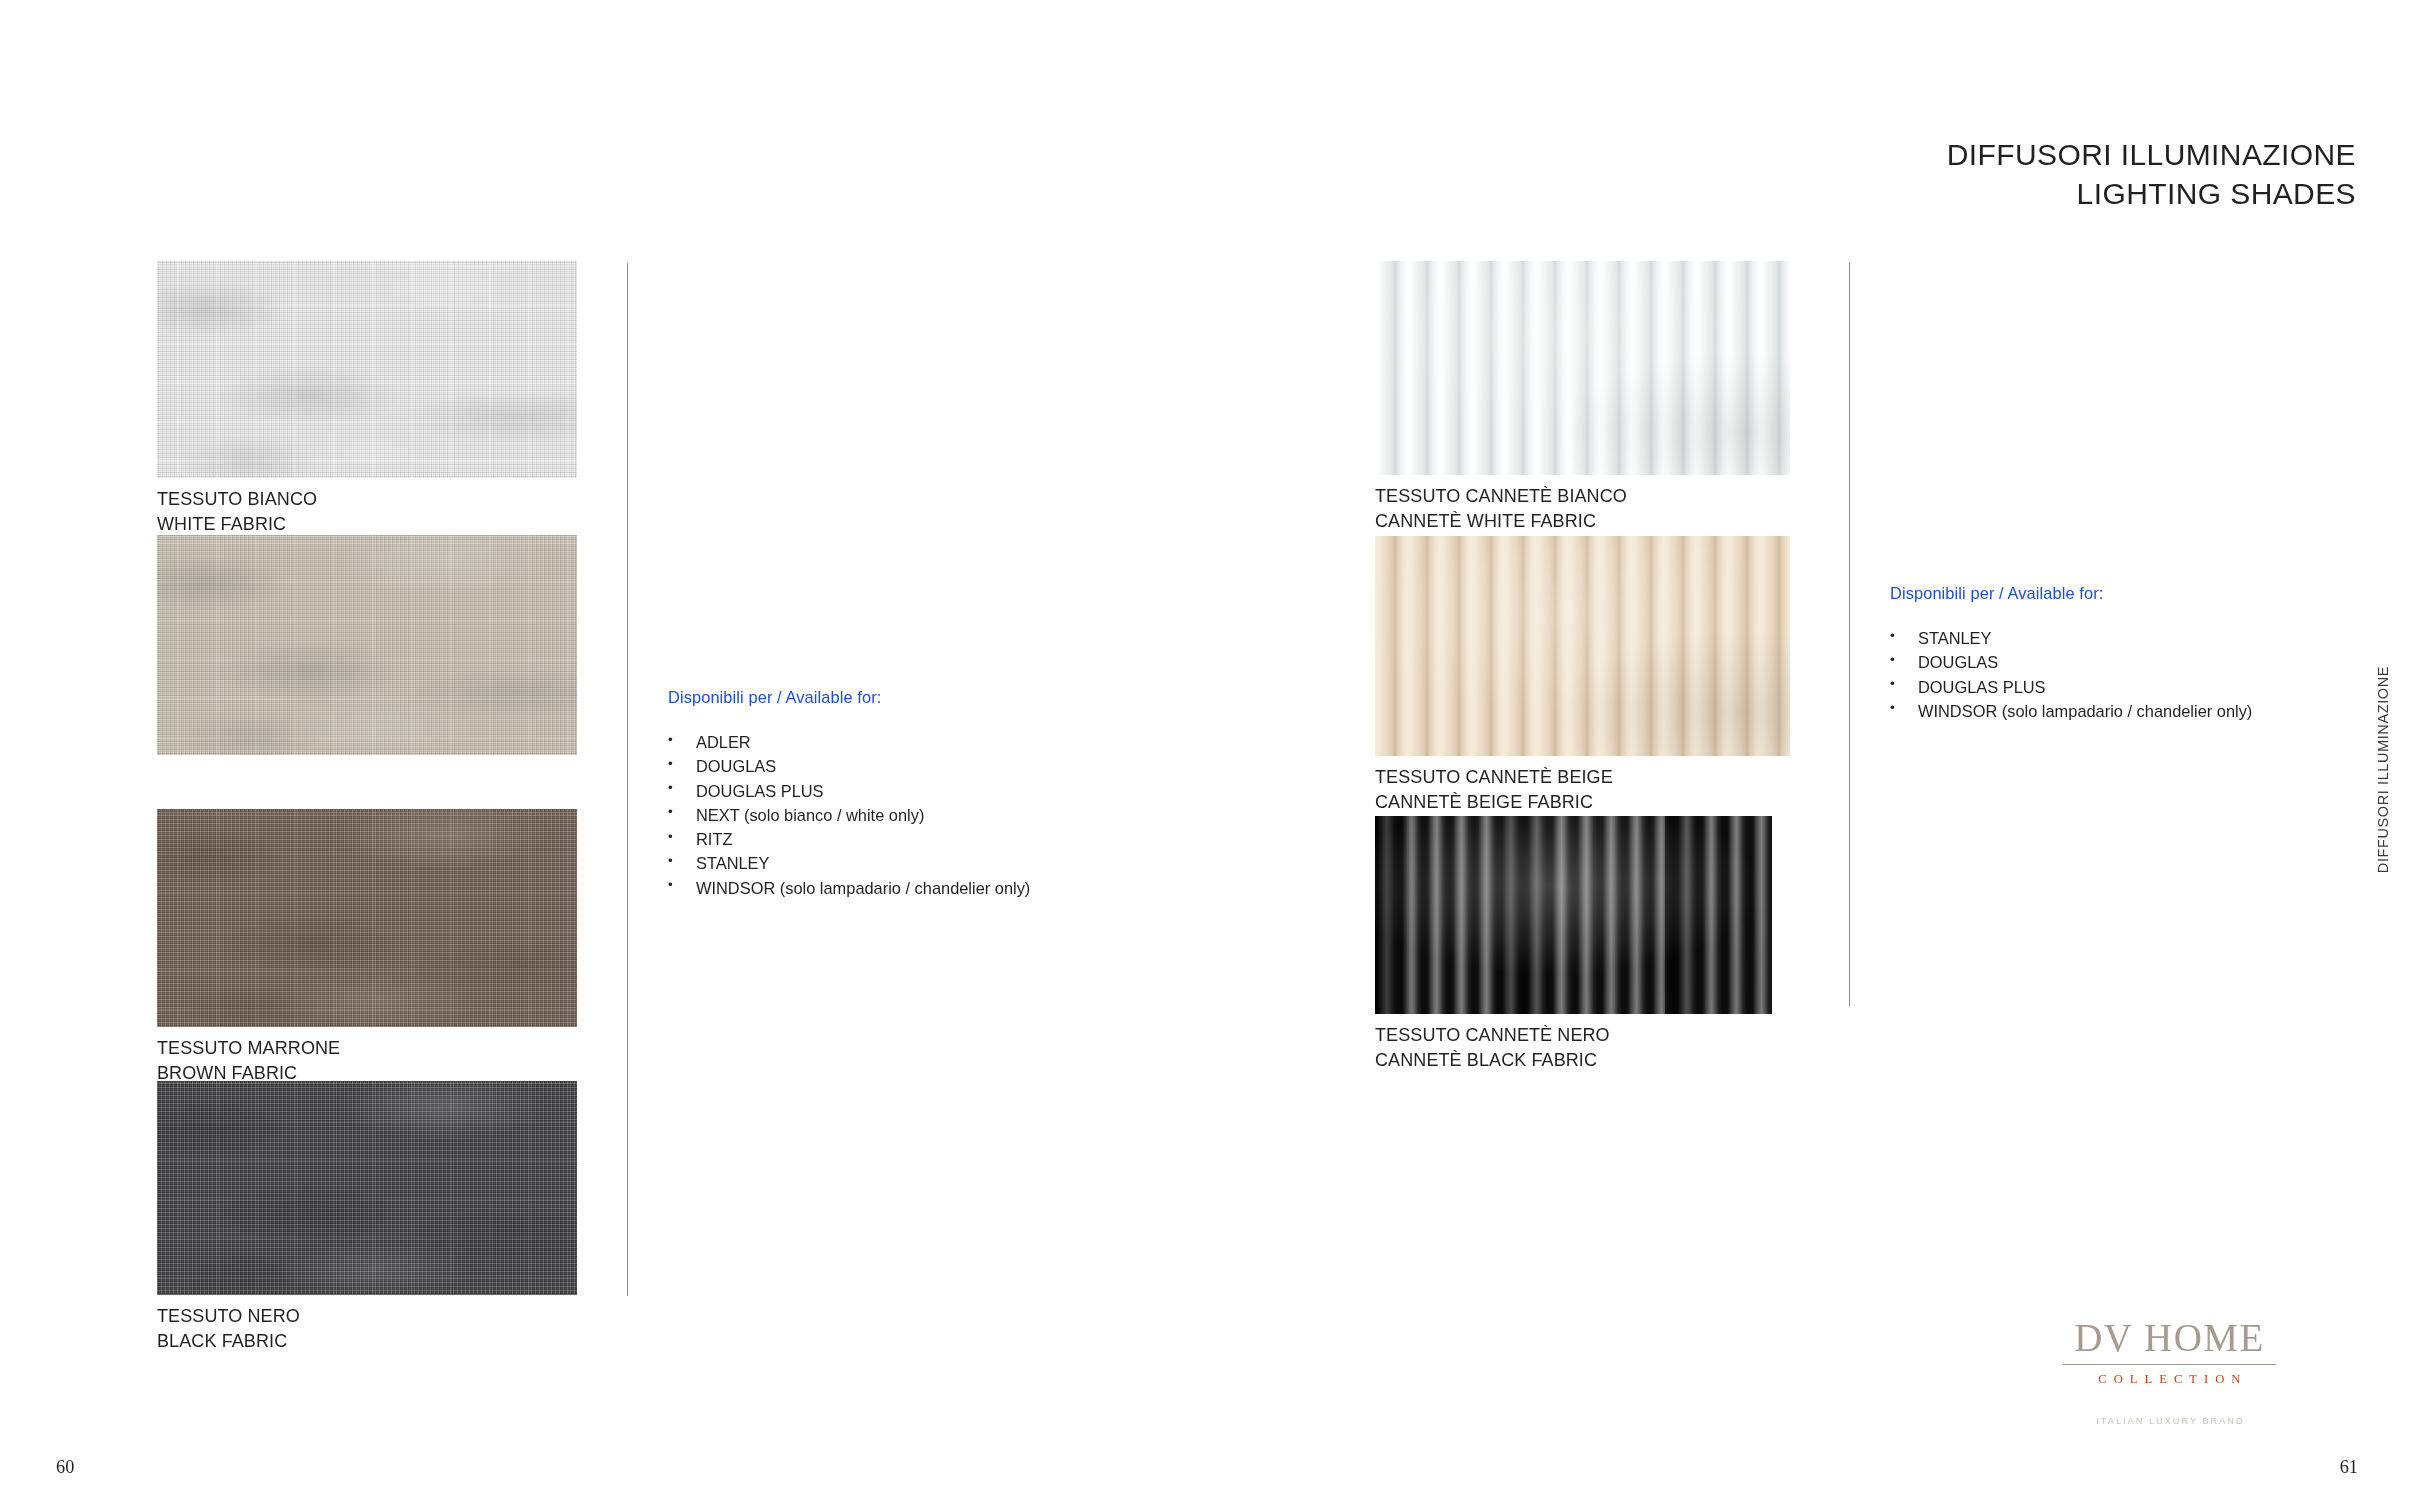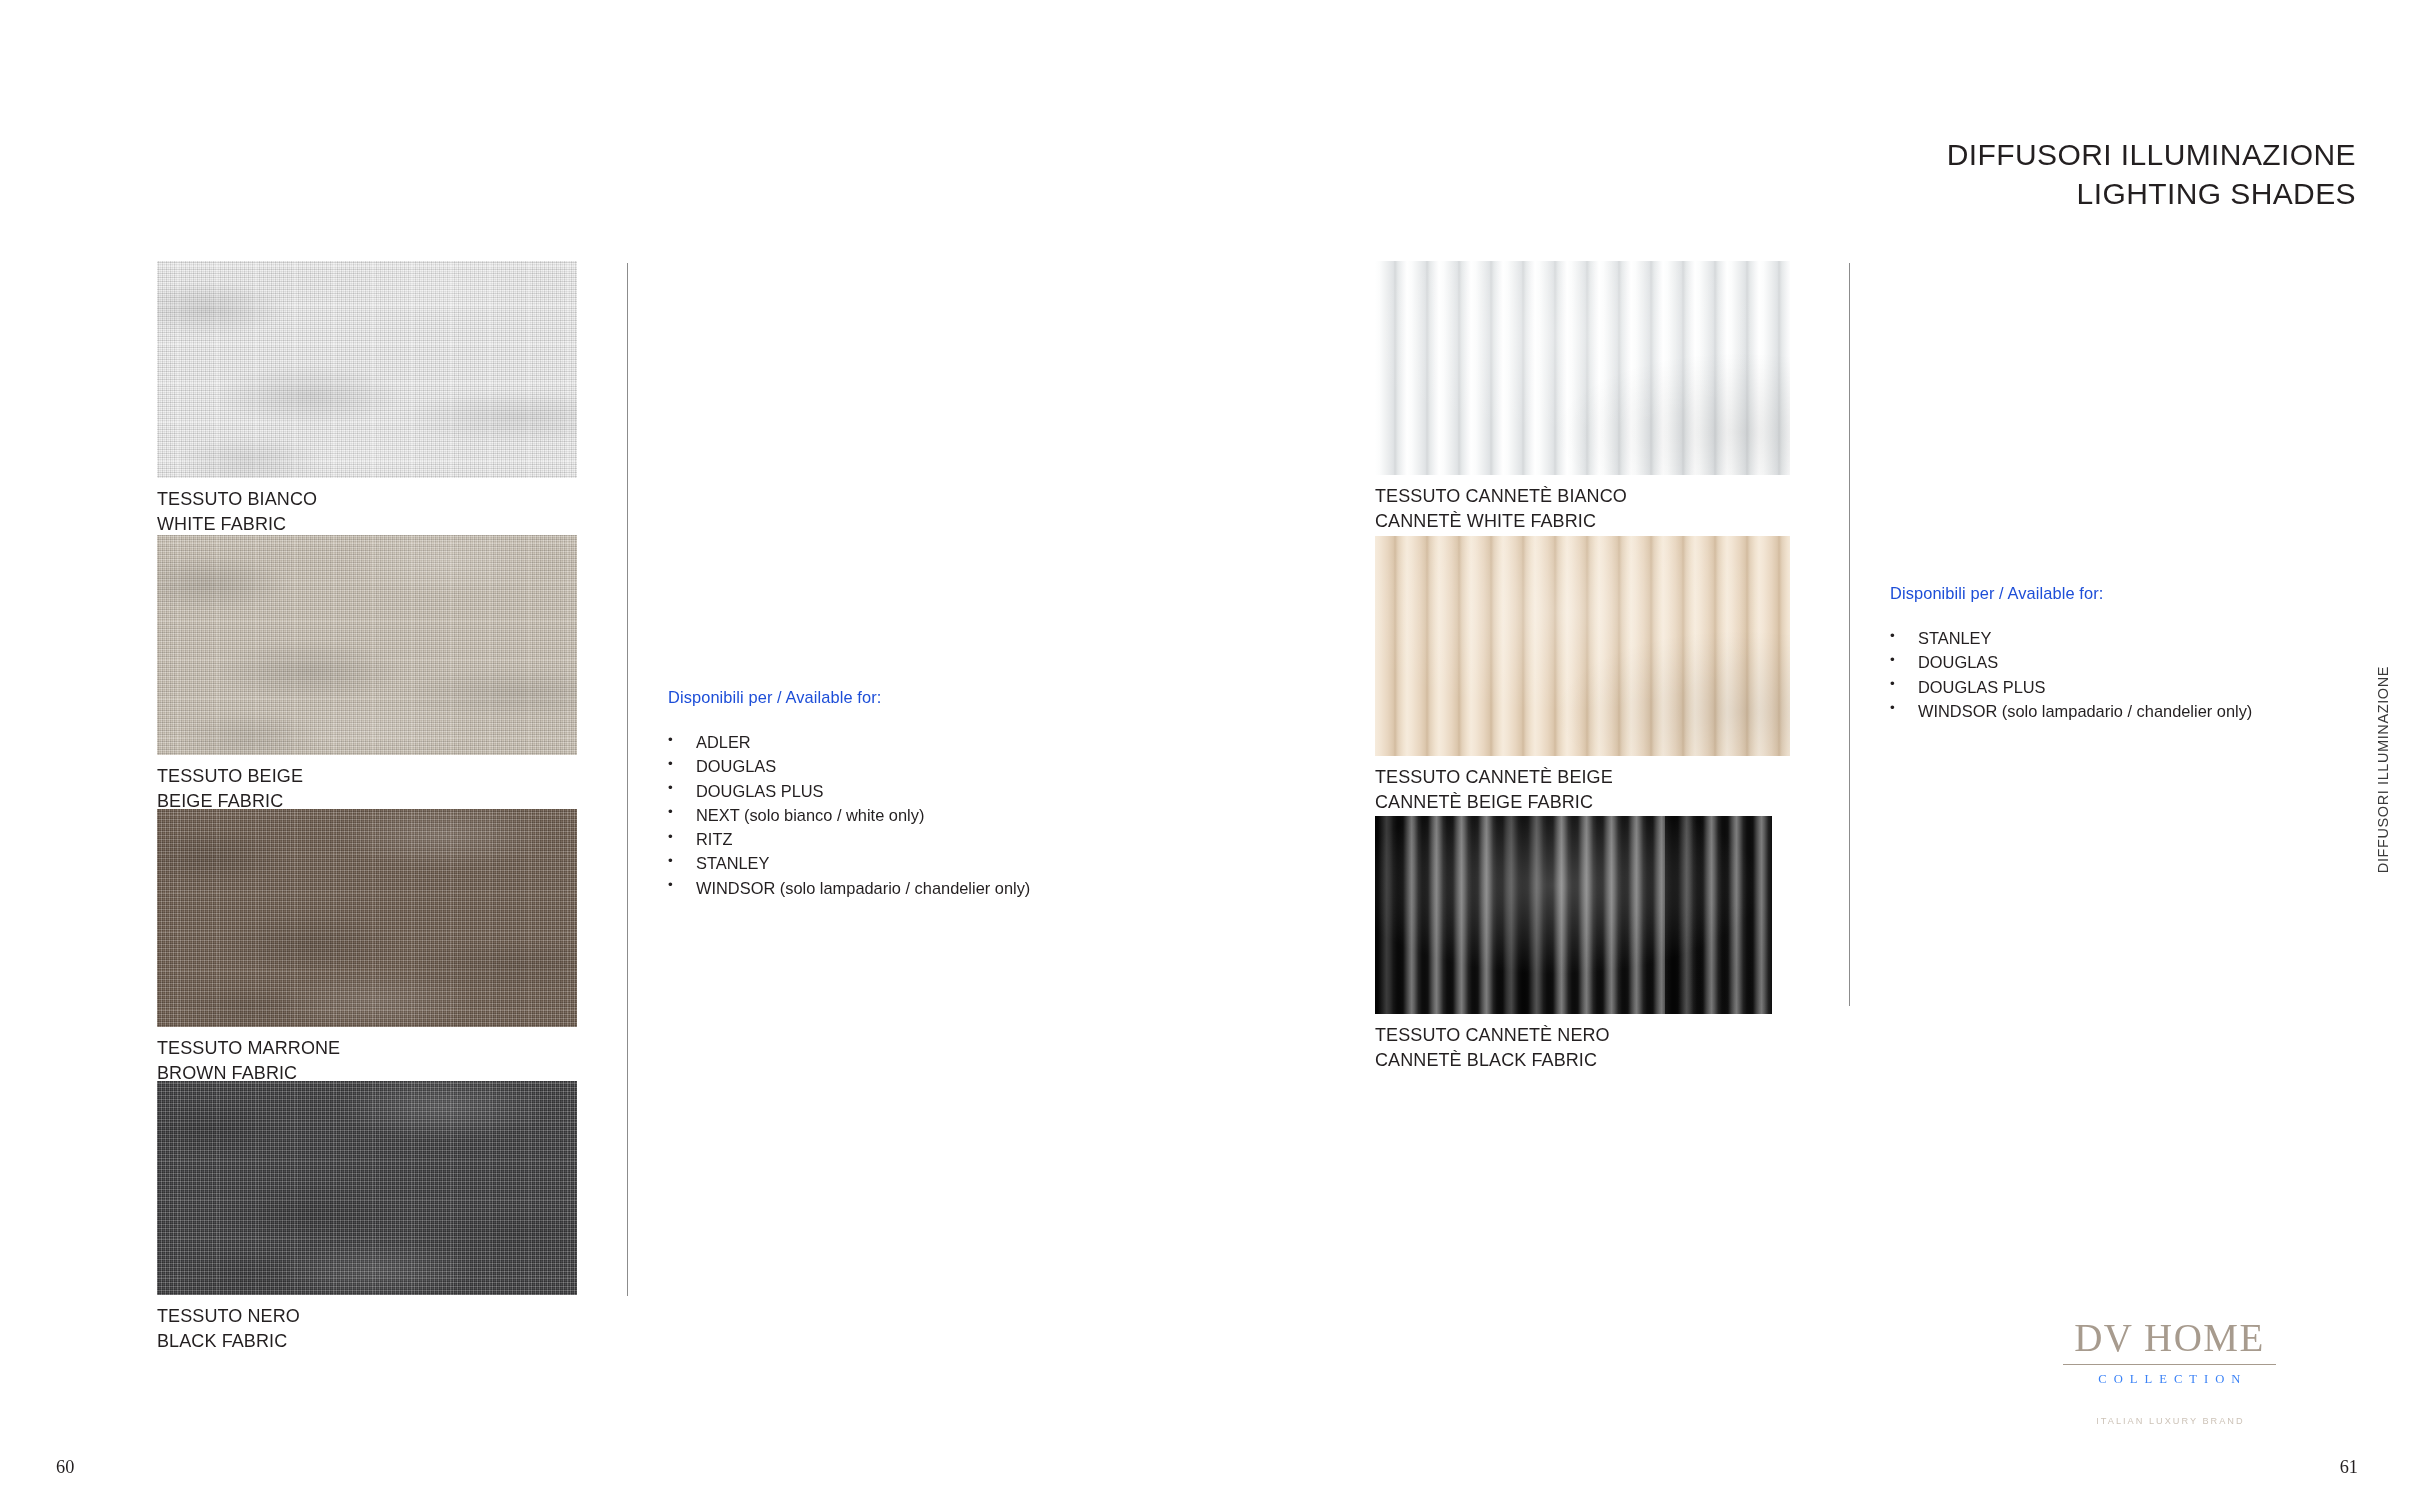--- a/index.html
+++ b/index.html
@@ -162,21 +162,21 @@
     white-space:nowrap;
   }
   .logo-rule{
     height:1px; background:#a79b8e;
     margin:6.8px 1.9px 7.7px 1.9px;
   }
   .logo-sub{
     font-family:"Liberation Serif", serif;
     font-size:12.6px;
     letter-spacing:7px;
-    color:#3b82f6;
+    color:#c2410c;
     text-indent:6.8px;
     white-space:nowrap;
   }
   .logo-tag{
     margin-top:29px;
     font-size:9.2px;
     letter-spacing:2px;
     color:#cdc3b8;
     text-indent:1.9px;
     white-space:nowrap;
@@ -215,24 +215,20 @@
       <div>TESSUTO BIANCO</div>
       <div>WHITE FABRIC</div>
     </div>
   </div>
 
   <div class="swatch-block" style="left:157px; top:535px; width:420px;">
     <div class="swatch" style="height:220px;">
       <div style="position:absolute;inset:0;background:#c8bfb2;"></div>
       <div class="tex-weave"></div>
       <div class="tex-slub"></div>
-    </div>
-    <div class="caption">
-      <div>TESSUTO BEIGE</div>
-      <div>BEIGE FABRIC</div>
     </div>
   </div>
 
   <div class="swatch-block" style="left:157px; top:1081px; width:420px;">
     <div class="swatch" style="height:214px;">
       <div style="position:absolute;inset:0;background:#3a3a3c;"></div>
       <div class="tex-weave"></div>
       <div class="tex-slub"></div>
     </div>
     <div class="caption">

